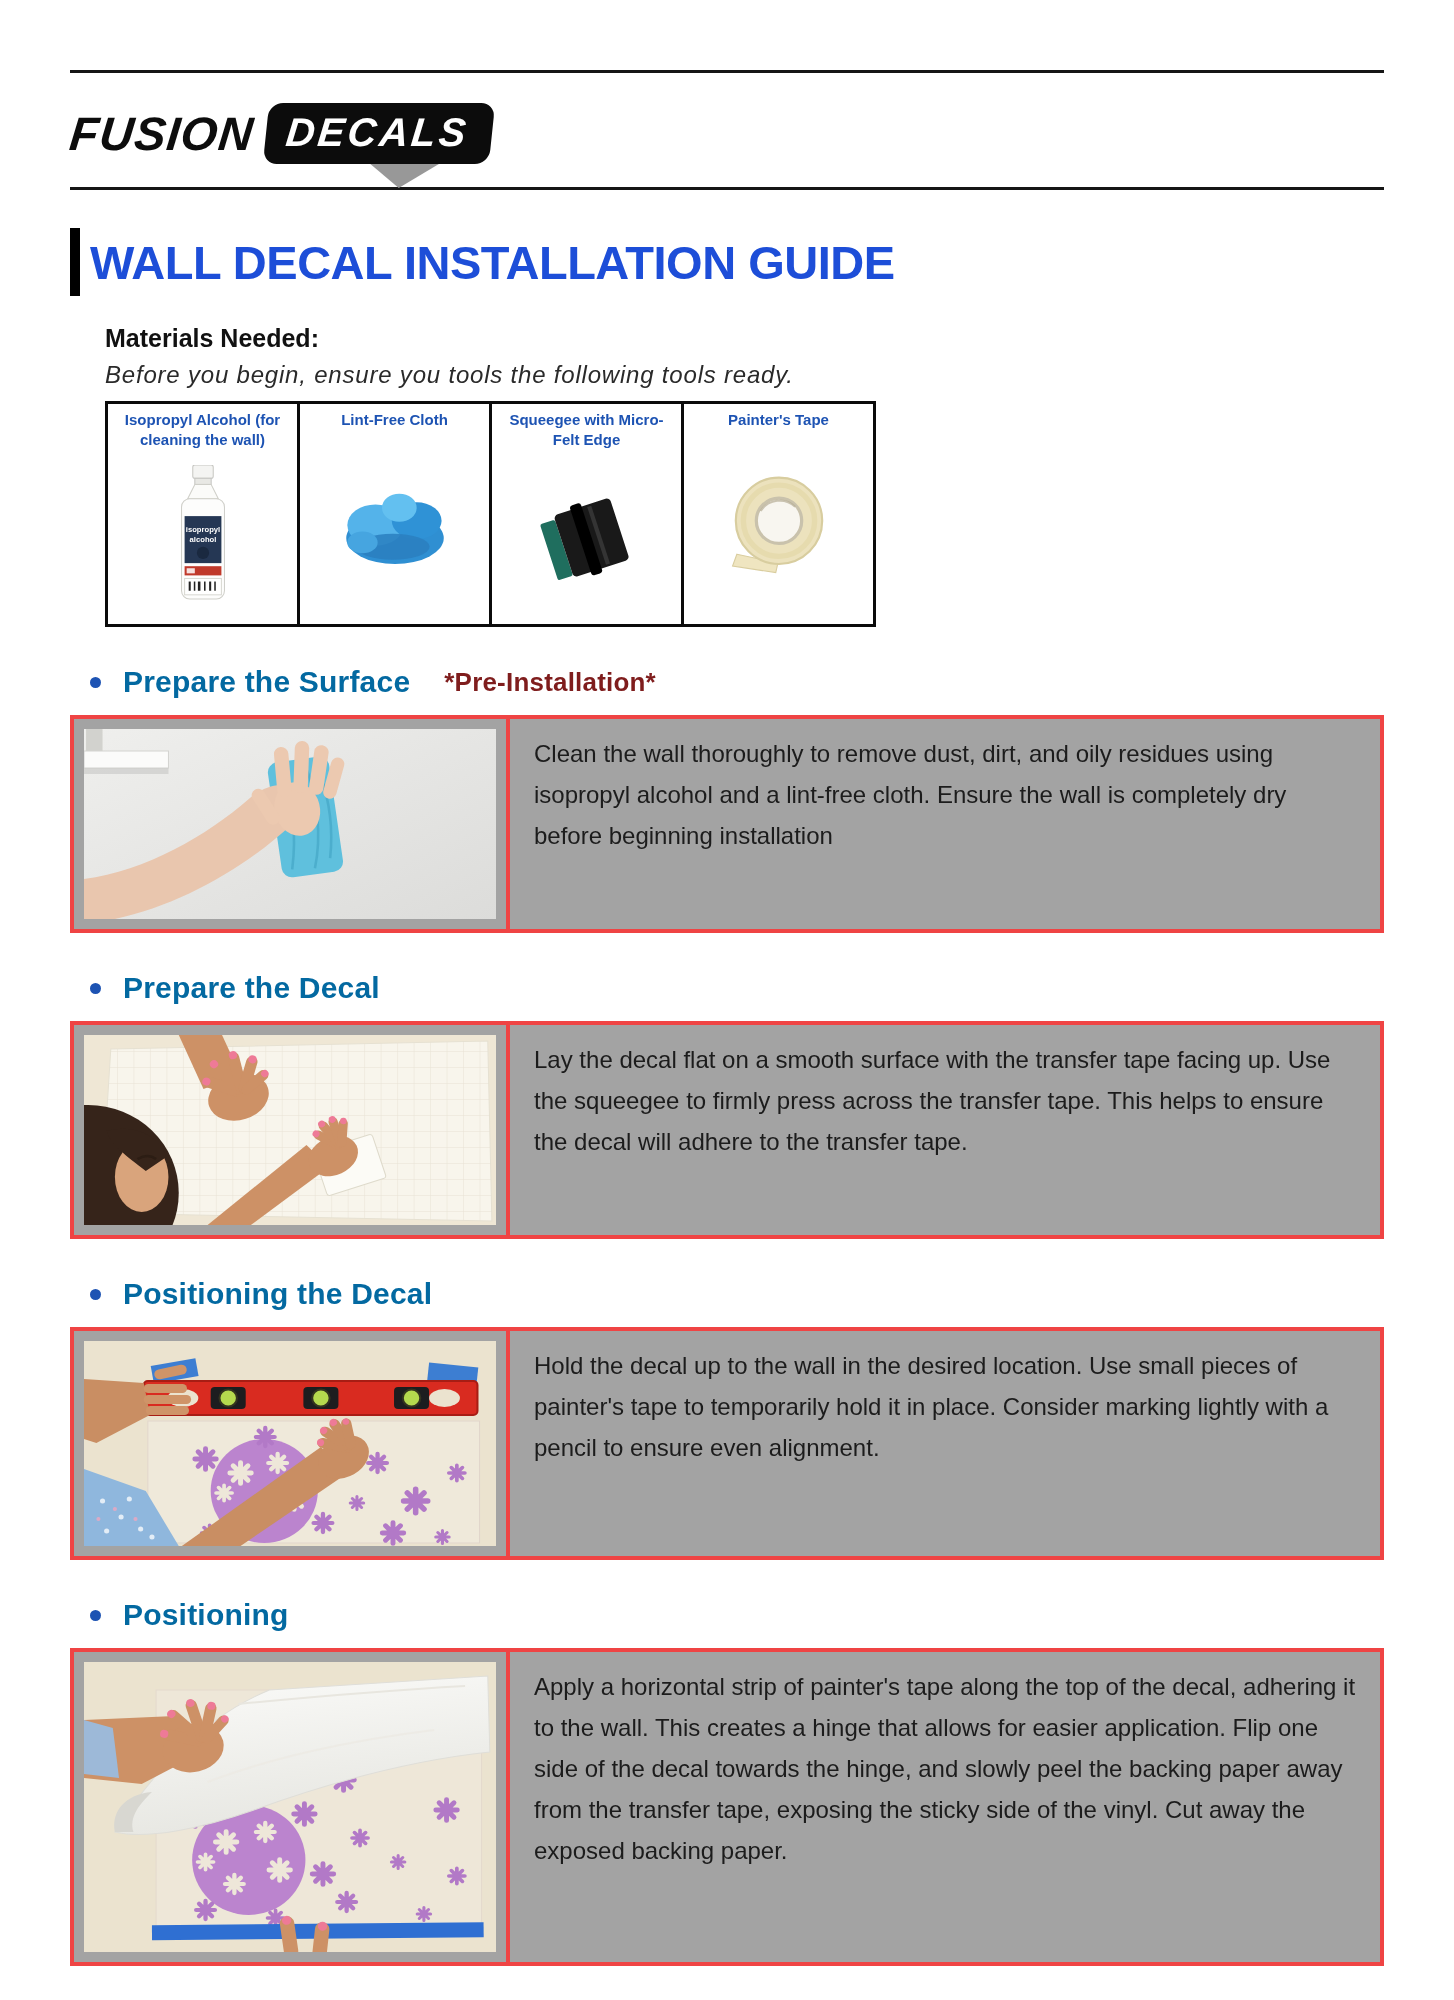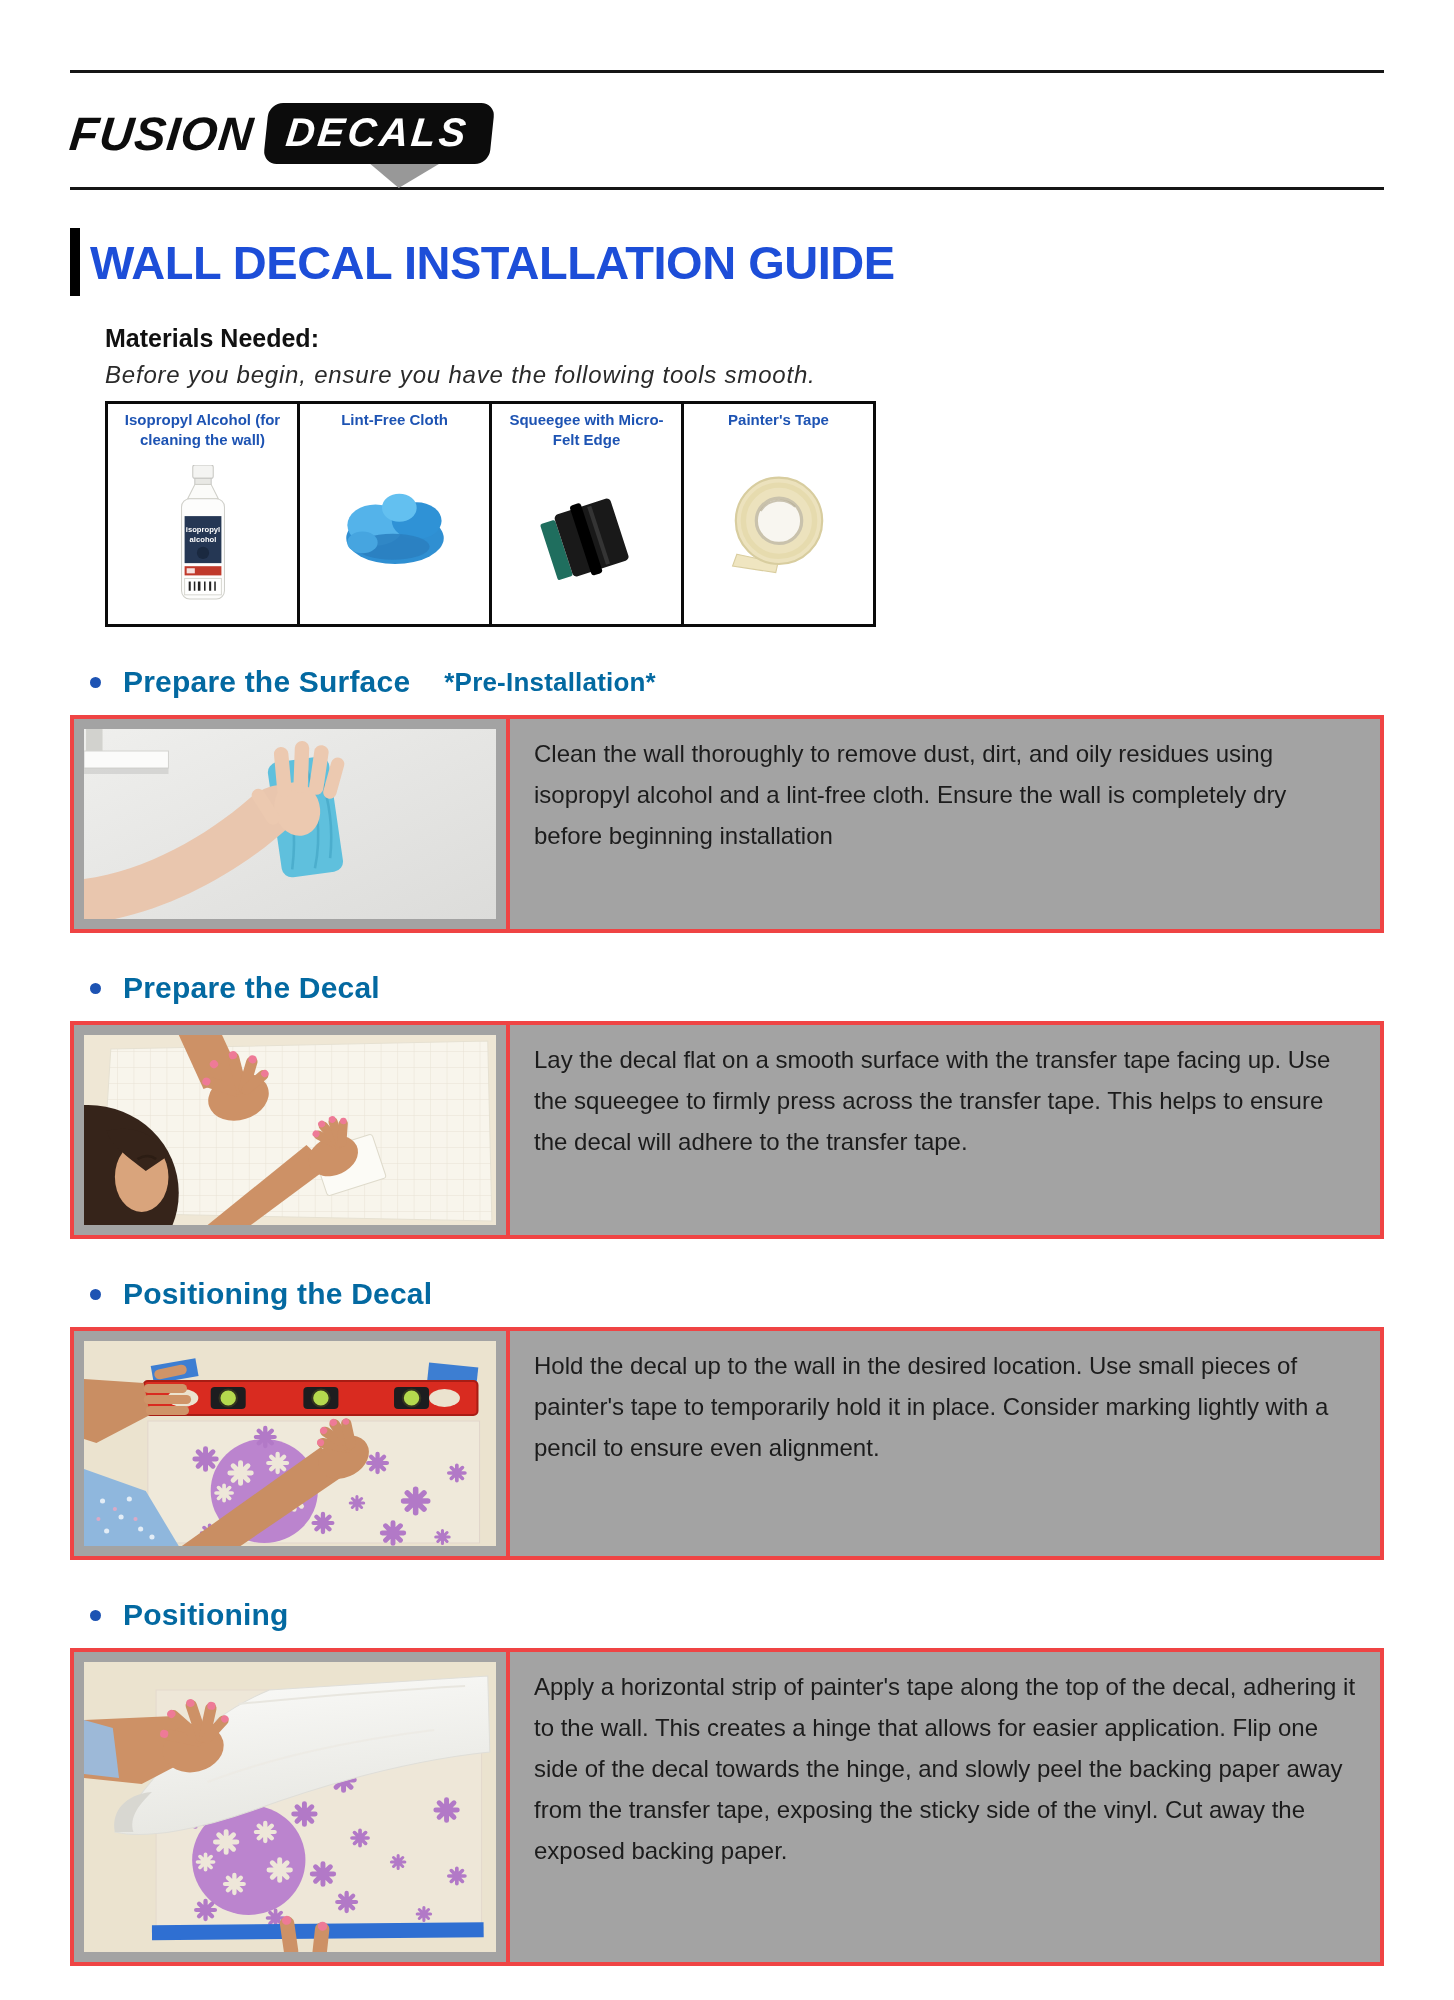--- a/index.html
+++ b/index.html
@@ -24,21 +24,21 @@
   .materials-sub{font-size:24px;font-style:italic;letter-spacing:0.8px;color:#2a2a2a;margin-top:8px;}
   .materials-table{border-collapse:collapse;margin-top:12px;padding-left:48px;}
   .materials-table td{border:3px solid #0b0b0b;width:173px;height:208px;padding:6px 8px;vertical-align:top;background:#fff;}
   .mat-cell{display:flex;flex-direction:column;height:100%;align-items:center;}
   .mat-label{color:#1d53b3;font-weight:700;font-size:15px;line-height:1.3;text-align:center;}
   .mat-img{flex:1;display:flex;align-items:center;justify-content:center;width:100%;}
   
   .section-heading{display:flex;align-items:center;margin-top:38px;margin-left:20px;}
   .bullet{width:11px;height:11px;border-radius:50%;background:#1d53b3;margin-right:22px;flex:none;}
   .heading-text{color:#0369a1;font-weight:700;font-size:30px;letter-spacing:0.2px;}
-  .heading-note{color:#0369a1;font-weight:700;font-size:26px;margin-left:34px;letter-spacing:0.2px;}
+  .heading-note{color:#7f1d1d;font-weight:700;font-size:26px;margin-left:34px;letter-spacing:0.2px;}
   .heading-note:empty{display:none;}
   .step-table{width:100%;border-collapse:collapse;margin-top:16px;}
   .step-table td{border:4px solid #ef4444;vertical-align:top;background:#a3a3a3;}
   .photo-cell{width:412px;padding:10px;}
   .photo-cell svg{display:block;width:100%;}
   .text-cell{padding:14px 24px;}
   .step-text{margin:0;font-size:24px;line-height:41px;color:#1c1c1c;}
 </style>
 </head>
 <body>
@@ -59,21 +59,21 @@
 
   <hr class="rule">
 
   <div class="title-row">
     <span class="title-bar"></span>
     <h1 class="doc-title">WALL DECAL INSTALLATION GUIDE</h1>
   </div>
 
   <div class="materials">
     <div class="materials-heading">Materials Needed:</div>
-    <div class="materials-sub">Before you begin, ensure you have the following tools smooth.</div>
+    <div class="materials-sub">Before you begin, ensure you tools the following tools ready.</div>
     <table class="materials-table">
       <tbody>
           <tr>
         <td>
           <div class="mat-cell">
             <div class="mat-label">Isopropyl Alcohol (for cleaning the wall)</div>
             <div class="mat-img">
               <svg width="74" height="138" viewBox="0 0 70 135">
                 <rect x="25" y="0" width="20" height="13" rx="2" fill="#f4f4f2" stroke="#c6c6c2"></rect>
                 <rect x="27" y="13" width="16" height="6" fill="#e8e8e4" stroke="#c6c6c2"></rect>

